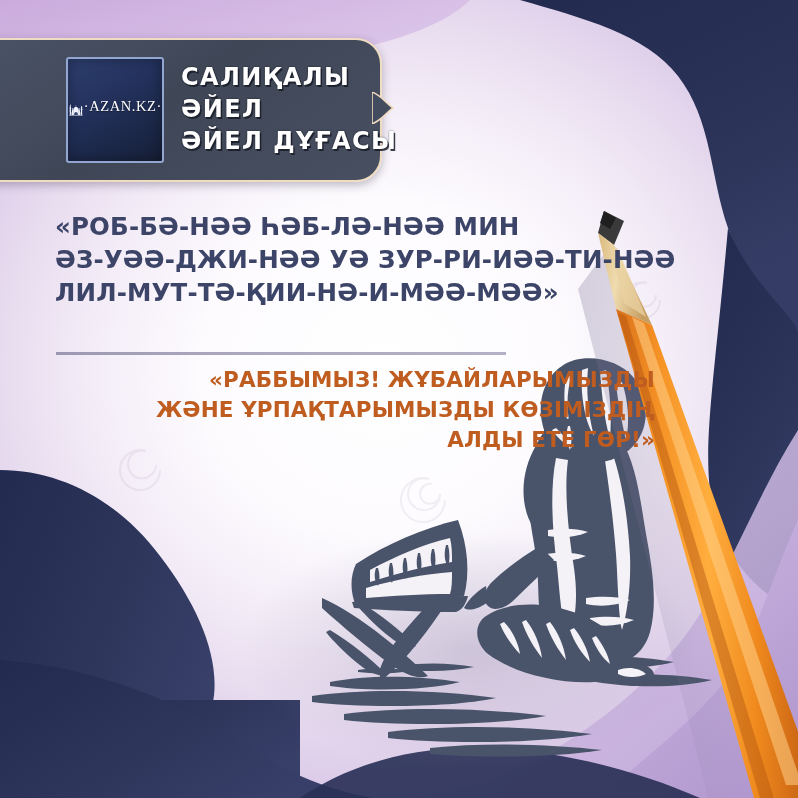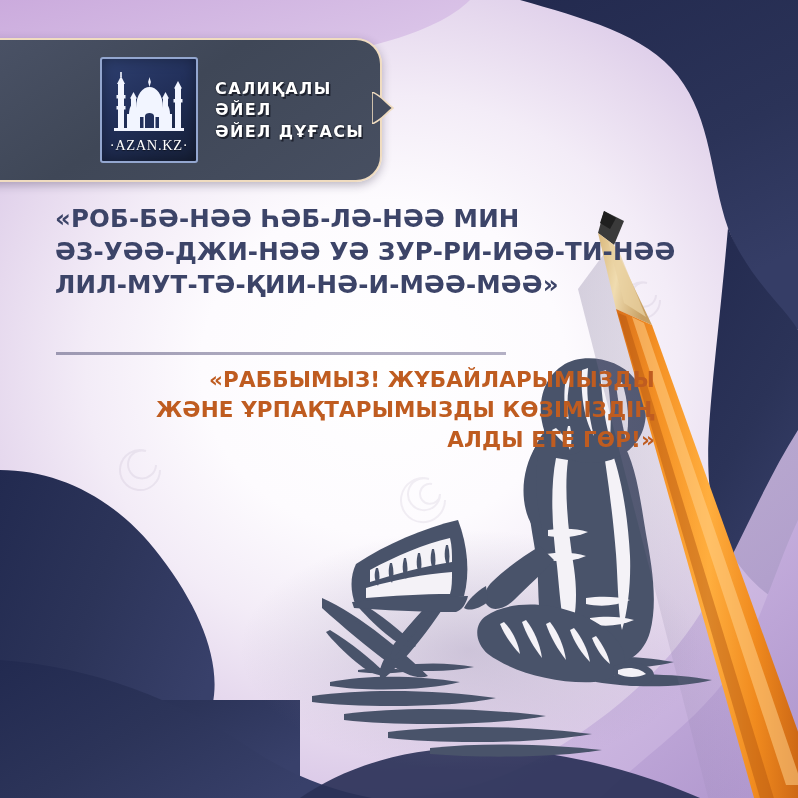--- a/index.html
+++ b/index.html
@@ -35,55 +35,55 @@
   }
   
   #header-notch{
     position:absolute;
     left:372px;top:92px;
     width:22px;height:32px;
     z-index:7;
   }
   #logo-box{
     width:94px;height:102px;
-    margin-left:120px;
+    margin-left:86px;
     flex:none;
     background:linear-gradient(150deg,#2e4070 0%,#23315c 40%,#1b2747 75%,#172038 100%);
     border:2px solid #93a6cf;
     border-radius:3px;
     position:relative;
     box-shadow:inset 0 0 14px rgba(0,0,0,.35);
-    display:flex;flex-direction:column;align-items:center;justify-content:flex-end;
+    display:flex;flex-direction:row;align-items:center;justify-content:flex-end;
   }
   #logo-mosque{display:block;margin-bottom:1px;}
   #logo-word{
     color:#ffffff;
     font-family:"Liberation Serif", serif;
     font-size:14.5px;
     letter-spacing:.6px;
     margin-bottom:7px;
     white-space:nowrap;
     text-shadow:0 1px 1px rgba(0,0,0,.5);
   }
   #header-title{
     margin-left:17px;
     color:#ffffff;
     font-family:"DejaVu Sans", sans-serif;
     font-weight:bold;
-    font-size:16px;
+    font-size:24px;
     line-height:1.32;
     letter-spacing:1.4px;
     text-shadow:1.5px 1.5px 0 rgba(25,28,40,.85), 0 0 2px rgba(0,0,0,.6);
   }
   #header-title div{white-space:nowrap;}
 
   
   #translit-block{
     position:absolute;
-    left:55px;top:203px;
+    left:55px;top:211px;
     width:600px;
     color:#3c4468;
     font-weight:bold;
     font-size:24.5px;
     line-height:1.345;
     letter-spacing:.15px;
     z-index:5;
   }
   #translit-block div{white-space:nowrap;}
 

